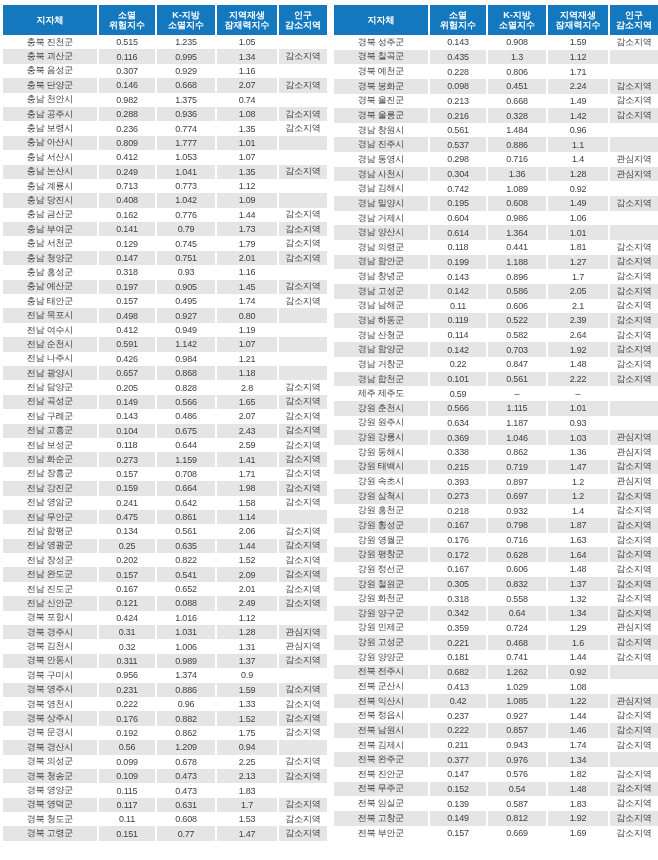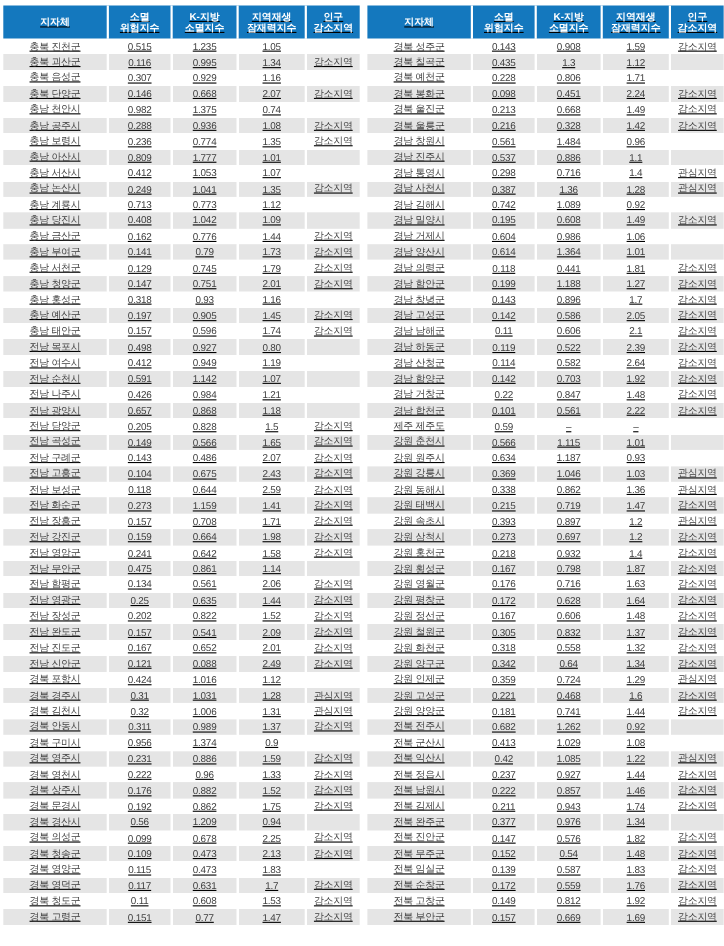--- a/index.html
+++ b/index.html
@@ -1,21 +1,21 @@
 <!DOCTYPE html>
 <html><head>
 <meta charset="utf-8">
 <style>
   html,body { margin:0; padding:0; }
   body {
     width:658px; height:860px; background:#ffffff;
     font-family:"Liberation Sans","DejaVu Sans",sans-serif;
     -webkit-font-smoothing:antialiased;
   }
-  .wrap { display:flex; gap:7px; padding:5px 3px 8px 3px;text-decoration:underline; }
+  .wrap { display:flex; gap:7px; padding:5px 3px 8px 3px; }
   table { border-collapse:collapse; table-layout:fixed; width:324px; }
   th {
     background:#1478be; color:#ffffff; font-weight:bold;
     font-size:9px; line-height:10.5px; height:30px;
     text-align:center; vertical-align:middle; padding:0;
     border-left:2px solid #ffffff;
   }
   th:first-child { border-left:none; }
   td {
     height:14.4px; padding:0; font-size:9px; color:#3f3f3f;
@@ -176,21 +176,21 @@
         <tr>
           <td>충남 예산군</td>
           <td>0.197</td>
           <td>0.905</td>
           <td>1.45</td>
           <td>감소지역</td>
         </tr>
         <tr>
           <td>충남 태안군</td>
           <td>0.157</td>
-          <td>0.596</td>
+          <td>0.495</td>
           <td>1.74</td>
           <td>감소지역</td>
         </tr>
         <tr>
           <td>전남 목포시</td>
           <td>0.498</td>
           <td>0.927</td>
           <td>0.80</td>
           <td></td>
         </tr>
@@ -219,21 +219,21 @@
           <td>전남 광양시</td>
           <td>0.657</td>
           <td>0.868</td>
           <td>1.18</td>
           <td></td>
         </tr>
         <tr>
           <td>전남 담양군</td>
           <td>0.205</td>
           <td>0.828</td>
-          <td>1.5</td>
+          <td>2.8</td>
           <td>감소지역</td>
         </tr>
         <tr>
           <td>전남 곡성군</td>
           <td>0.149</td>
           <td>0.566</td>
           <td>1.65</td>
           <td>감소지역</td>
         </tr>
         <tr>
@@ -524,21 +524,21 @@
         </tr>
         <tr>
           <td>경남 통영시</td>
           <td>0.298</td>
           <td>0.716</td>
           <td>1.4</td>
           <td>관심지역</td>
         </tr>
         <tr>
           <td>경남 사천시</td>
-          <td>0.387</td>
+          <td>0.304</td>
           <td>1.36</td>
           <td>1.28</td>
           <td>관심지역</td>
         </tr>
         <tr>
           <td>경남 김해시</td>
           <td>0.742</td>
           <td>1.089</td>
           <td>0.92</td>
           <td></td>
@@ -831,27 +831,20 @@
           <td>감소지역</td>
         </tr>
         <tr>
           <td>전북 임실군</td>
           <td>0.139</td>
           <td>0.587</td>
           <td>1.83</td>
           <td>감소지역</td>
         </tr>
         <tr>
-          <td>전북 순창군</td>
-          <td>0.172</td>
-          <td>0.559</td>
-          <td>1.76</td>
-          <td>감소지역</td>
-        </tr>
-        <tr>
           <td>전북 고창군</td>
           <td>0.149</td>
           <td>0.812</td>
           <td>1.92</td>
           <td>감소지역</td>
         </tr>
         <tr>
           <td>전북 부안군</td>
           <td>0.157</td>
           <td>0.669</td>

